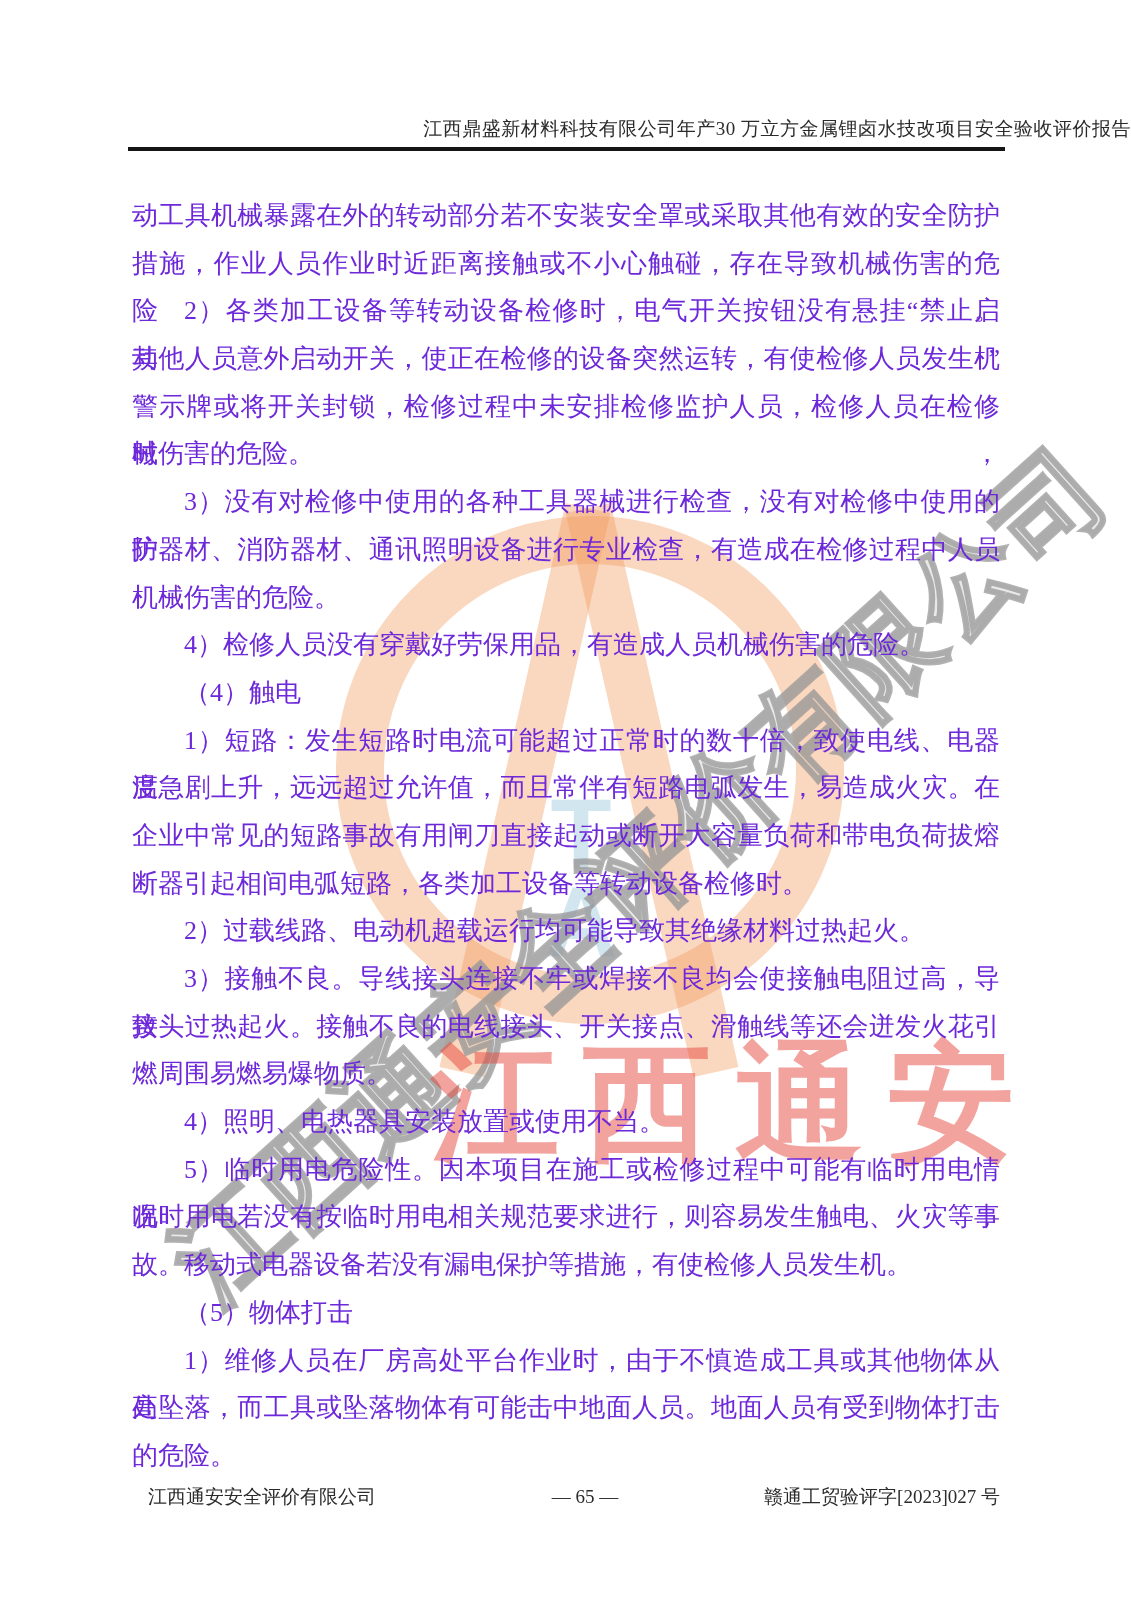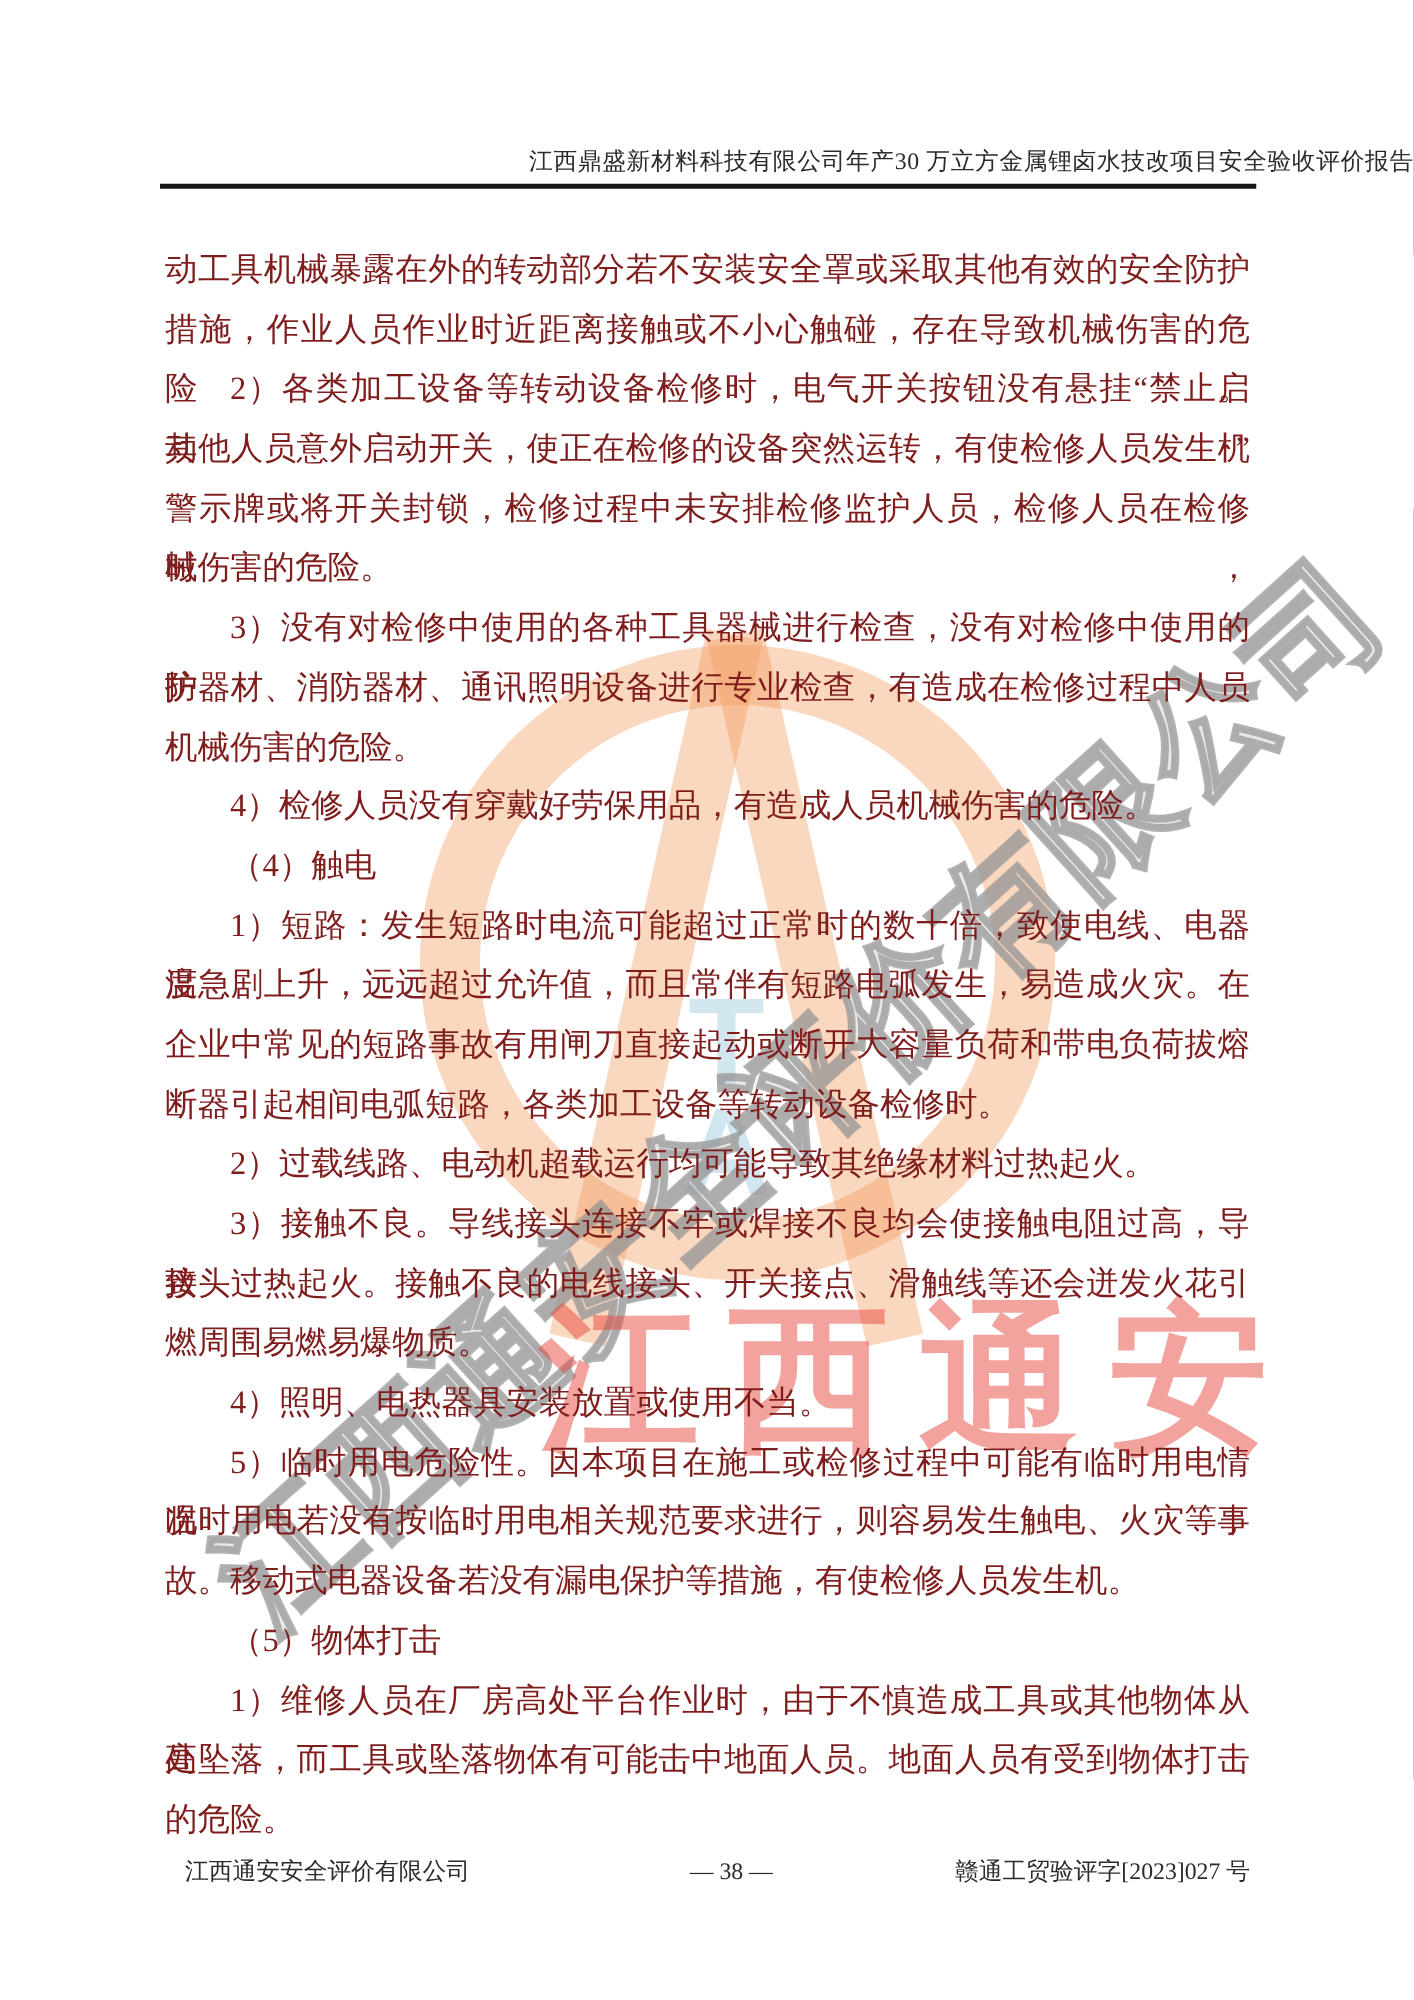--- a/index.html
+++ b/index.html
@@ -43,21 +43,21 @@
     left:388px;top:1040px;
     font-family:Liberation Serif, serif;
     font-weight:700;font-size:128px;line-height:128px;
     letter-spacing:24px;white-space:nowrap;
     color:rgba(231,72,62,0.50);
     margin-left:43px;
   }
   
   .body-text{
     position:absolute;left:132px;top:192px;width:868px;
-    font-size:26px;line-height:47.7px;color:#7f1d1d;
+    font-size:26px;line-height:47.7px;color:#6d28d9;
   }
   .body-text .line{height:47.7px;white-space:nowrap;}
   .body-text .line.just{
     white-space:normal;
     text-align:justify;text-align-last:justify;
   }
   .body-text .line.ind{text-indent:52px;}
   
   .ftr{
     position:absolute;left:132px;top:1484px;width:868px;
@@ -115,17 +115,17 @@
       <div class="line just">临时用电若没有按临时用电相关规范要求进行，则容易发生触电、火灾等事</div>
       <div class="line">故。移动式电器设备若没有漏电保护等措施，有使检修人员发生机。</div>
       <div class="line ind">（5）物体打击</div>
       <div class="line ind just">1）维修人员在厂房高处平台作业时，由于不慎造成工具或其他物体从高</div>
       <div class="line just">处坠落，而工具或坠落物体有可能击中地面人员。地面人员有受到物体打击</div>
       <div class="line">的危险。</div>
     </div>
 
   <div class="ftr">
     <span class="fl">江西通安安全评价有限公司</span>
-    <span class="fc">— 38 —</span>
+    <span class="fc">— 65 —</span>
     <span class="fr">赣通工贸验评字[2023]027 号</span>
   </div>
 
 </div>
 
 </body></html>

